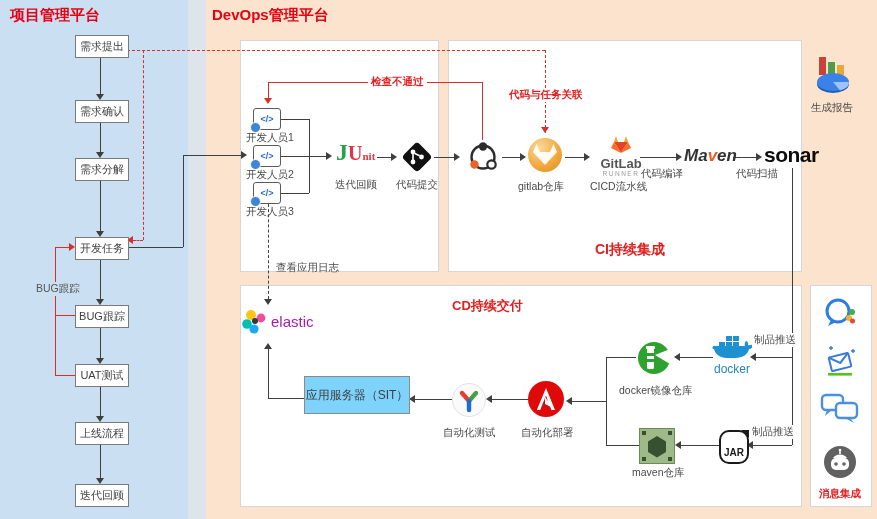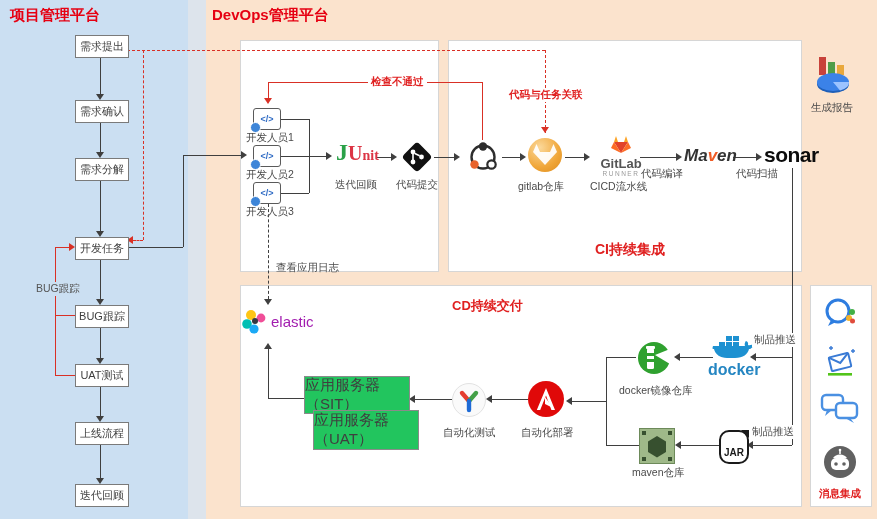--- a/index.html
+++ b/index.html
@@ -23,26 +23,26 @@
   .ar.l{border-top:4px solid transparent;border-bottom:4px solid transparent;border-right:6px solid #3f3f3f}
   .ar.u{border-left:4px solid transparent;border-right:4px solid transparent;border-bottom:6px solid #3f3f3f}
   .ar.d{border-left:4px solid transparent;border-right:4px solid transparent;border-top:6px solid #3f3f3f}
   .ar.red.r{border-left-color:#d93025}.ar.red.l{border-right-color:#d93025}.ar.red.d{border-top-color:#d93025}
   .dev{position:absolute;width:26px;height:20px;background:#fff;border:1.5px solid #5a5a5a;border-radius:3px;
        text-align:center;font-size:9px;font-weight:bold;line-height:20px;color:#2f6bc4}
   .dev .blob{position:absolute;left:-4px;bottom:-4px;width:9px;height:9px;border-radius:50%;background:#3d85d8;border:1px solid #fff}
   .junit{position:absolute;font-weight:bold;font-family:"Liberation Serif","DejaVu Serif",serif}
   .junit .j{color:#2aa148;font-size:24px}
   .junit .u{color:#dc3545;font-size:20px}
-  .junit .nit{color:#dc3545;font-size:14px}
+  .junit .nit{color:#dc3545;font-size:11px}
   .maven{position:absolute;font-style:italic;font-weight:bold;font-size:17px;color:#333;white-space:nowrap}
   .maven .v{color:#ef5b25}
   .sonar{position:absolute;font-size:21px;font-weight:bold;color:#0c0c0c;letter-spacing:-0.5px}
-  .appbox{position:absolute;width:104px;background:#22c55e;border:1px solid #8a8a8a;
-          font-size:15px;color:#3f3f3f;display:flex;align-items:center;justify-content:center}
+  .appbox{position:absolute;width:104px;background:#7dd3fc;border:1px solid #8a8a8a;
+          font-size:12px;color:#3f3f3f;display:flex;align-items:center;justify-content:center}
   .gitlabball{position:absolute;width:34px;height:34px;border-radius:50%;
               background:radial-gradient(circle at 35% 28%,#fbd89a,#f0a638 60%,#dd8b1c)}
   .circleic{position:absolute;border-radius:50%}
   .linelbl{background:#fff;padding:0 3px}
 </style>
 </head>
 <body>
 
 <div id="stage">
 
@@ -231,21 +231,20 @@
       <circle cx="10" cy="7" r="5" fill="#fec514"></circle>
       <circle cx="20" cy="10" r="4.4" fill="#f04e98"></circle>
       <circle cx="6" cy="16" r="4.8" fill="#00bfb3"></circle>
       <circle cx="13" cy="21" r="4.6" fill="#1ba9f5"></circle>
       <circle cx="14" cy="13" r="3" fill="#343741"></circle>
     </svg>
   </div>
   <div class="abs" style="left:271px;top:313px;font-size:15px;color:#a21caf;font-weight:500">elastic</div>
 
   <div class="appbox" style="left:304px;top:376px;height:36px">应用服务器（SIT）</div>
-  <div class="appbox" style="left:313px;top:410px;height:38px">应用服务器（UAT）</div>
 
   <div class="circleic" style="left:452px;top:383px;width:32px;height:32px;background:#fafafa;border:1px solid #e2e2e2">
     <svg width="32" height="32" viewBox="0 0 32 32">
       <line x1="16" y1="17" x2="9" y2="9" stroke="#e53e30" stroke-width="4.4" stroke-linecap="round"></line>
       <line x1="16" y1="17" x2="23" y2="9" stroke="#43a047" stroke-width="4.4" stroke-linecap="round"></line>
       <line x1="16" y1="17" x2="16" y2="26" stroke="#1e6bd6" stroke-width="4.4" stroke-linecap="round"></line>
     </svg>
   </div>
   <div class="lbl" style="left:443px;top:426px">自动化测试</div>
 
@@ -270,21 +269,21 @@
   <div class="abs" style="left:708px;top:332px;width:48px;text-align:center">
     <svg width="44" height="28" viewBox="0 0 44 28">
       <rect x="9" y="10" width="6" height="5" fill="#1d91d1"></rect>
         <rect x="16" y="10" width="6" height="5" fill="#1d91d1"></rect>
       <rect x="23" y="10" width="6" height="5" fill="#1d91d1"></rect>
         <rect x="16" y="4" width="6" height="5" fill="#1d91d1"></rect>
       <rect x="23" y="4" width="6" height="5" fill="#1d91d1"></rect>
       <path d="M3 16 H40 C40 16 44 14 43 11 C43 11 40 13 38 12 C38 12 39 9 36 8 C36 8 34 10 35 13 L3 13 C3 13 2 16 3 16 Z" fill="#1d91d1" transform="translate(0,1)"></path>
       <path d="M4 17 H39 C38 22 33 26 25 26 H17 C10 26 5 22 4 17 Z" fill="#1d91d1"></path>
     </svg>
-    <div style="font-size:16px;font-weight:bold;color:#2586c2;line-height:11px">docker</div>
+    <div style="font-size:12px;font-weight:normal;color:#2586c2;line-height:11px">docker</div>
   </div>
   <div class="lbl" style="left:752px;top:333px;background:#fff;padding:0 2px">制品推送</div>
 
   <div class="abs" style="left:639px;top:428px;width:34px;height:34px;background:#9fb989;border:1px solid #6d8a5a">
     <svg width="34" height="34" viewBox="0 0 34 34">
       <path d="M17 7 L26 12.5 V23 L17 28.5 L8 23 V12.5 Z" fill="#37502f"></path>
       <rect x="2" y="2" width="4" height="4" fill="#37502f"></rect>
         <rect x="28" y="2" width="4" height="4" fill="#37502f"></rect>
       <rect x="2" y="28" width="4" height="4" fill="#37502f"></rect>
         <rect x="28" y="28" width="4" height="4" fill="#37502f"></rect>

